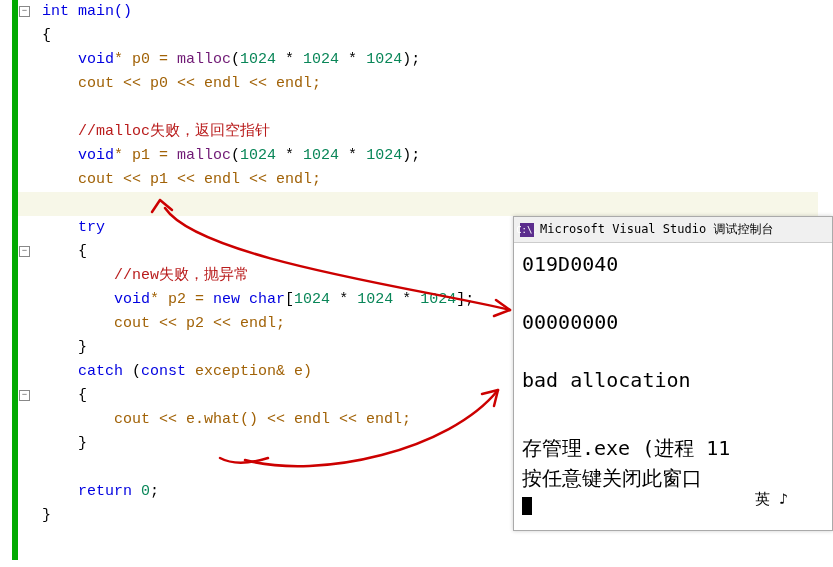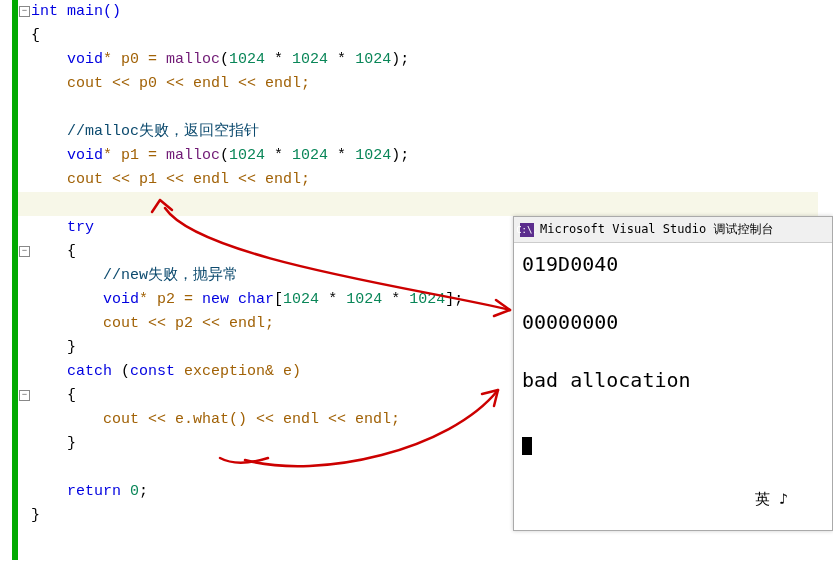--- a/index.html
+++ b/index.html
@@ -1,25 +1,25 @@
 <!DOCTYPE html>
 <html><head>
 <meta charset="utf-8">
 <style>
   * { margin:0; padding:0; box-sizing:border-box; }
   body { font-family: Consolas, "Courier New", monospace; font-size:15px; background:#fff; width:833px; height:567px; position:relative; overflow:hidden; }
   .editor { position:absolute; left:0; top:0; width:833px; height:567px; }
   .green-bar { position:absolute; left:12px; top:0; width:6px; height:560px; background:#0a0; }
   .code-area { position:absolute; left:18px; top:0; width:800px; }
-  .line { white-space:pre; height:24px; line-height:24px; padding-left:13px; }
+  .line { white-space:pre; height:24px; line-height:24px; padding-left:24px; }
   .fold { position:absolute; left:1px; width:11px; height:11px; border:1px solid #888; background:#fff; font-size:9px; line-height:9px; text-align:center; color:#555; cursor:pointer; }
   .kw { color:#0000E0; }
   .func { color:#701a75; }
   .num { color:#098658;text-align:right; }
-  .cmt { color:#0c4a6e; }
+  .cmt { color:#b91c1c; }
   .op { color:#000; }
   .id { color:#a16207;font-family:Liberation Mono, monospace; }
   .hl { background:#f7f7e8; }
   
   .console { position:absolute; left:513px; top:216px; width:320px; height:315px; background:#fff; border:1px solid #aaa; box-shadow:0 0 4px rgba(0,0,0,.2); font-family:"SimSun","NSimSun",Consolas,monospace; }
   .console-title { height:26px; background:#f0f0f0; border-bottom:1px solid #ccc; padding:4px 6px; font-size:12px; display:flex; align-items:center; gap:6px; }
   .console-title .cicon { width:14px; height:14px; background:#5b2d8d; color:#fff; font-size:9px; display:flex; align-items:center; justify-content:center; }
   .console-body { padding:6px 8px; font-size:20px; line-height:30px; }
   .cursor-block { display:inline-block; width:10px; height:18px; background:#000; }
   .ime { position:absolute; right:40px; bottom:20px; font-size:15px; background:rgba(255,255,255,.85); padding:1px 4px; }
@@ -69,20 +69,22 @@
     <span>Microsoft Visual Studio 调试控制台</span>
   </div>
   <div class="console-body">
     <div>019D0040</div>
     <div style="height:28px"></div>
     <div>00000000</div>
     <div style="height:28px"></div>
     <div>bad allocation</div>
     <div style="height:28px"></div>
     <div style="height:10px"></div>
+    <div>存管理.exe (进程 11</div>
+    <div>按任意键关闭此窗口</div>
     <span class="cursor-block"></span>
   </div>
   <div class="ime">英 ♪ </div>
 </div>
 
 <svg class="anno">
 
   <path class="stroke" d="M 165 208 C 200 260, 430 290, 510 310"></path>
   <path class="stroke" d="M 510 310 l -14 -10 M 510 310 l -16 6"></path>
   <path class="stroke" d="M 160 200 l -8 12 M 160 200 l 12 10"></path>

